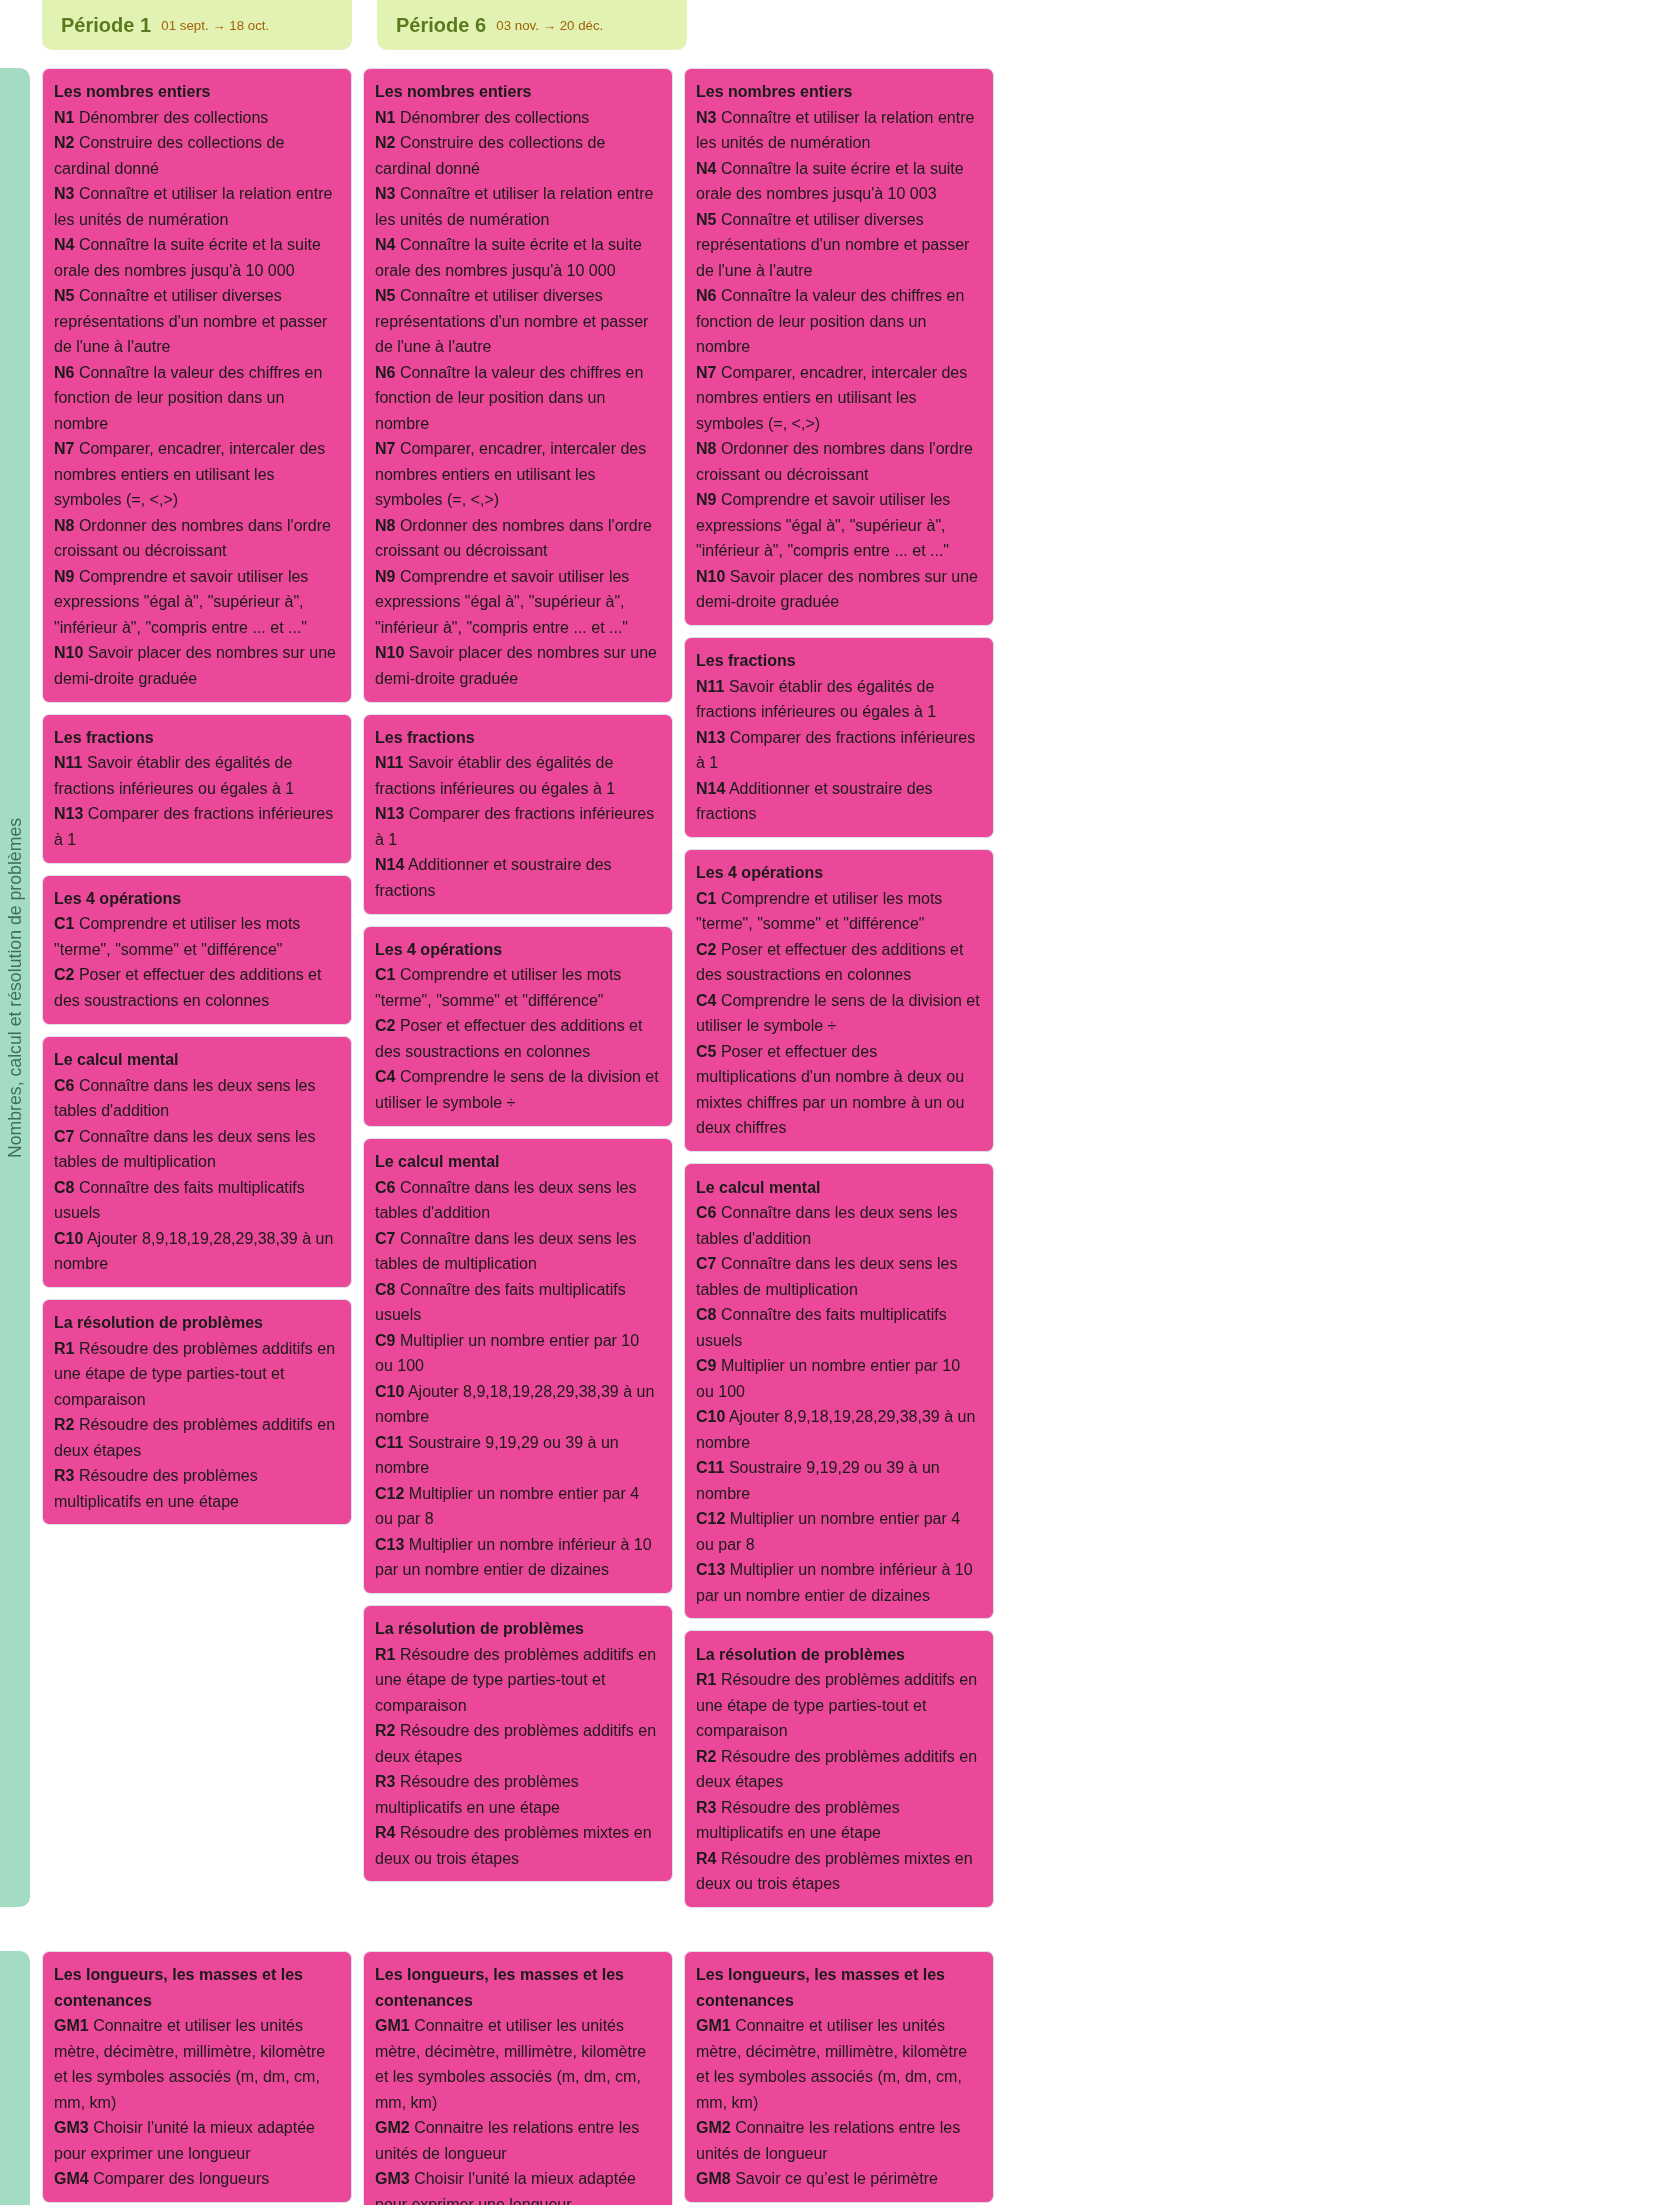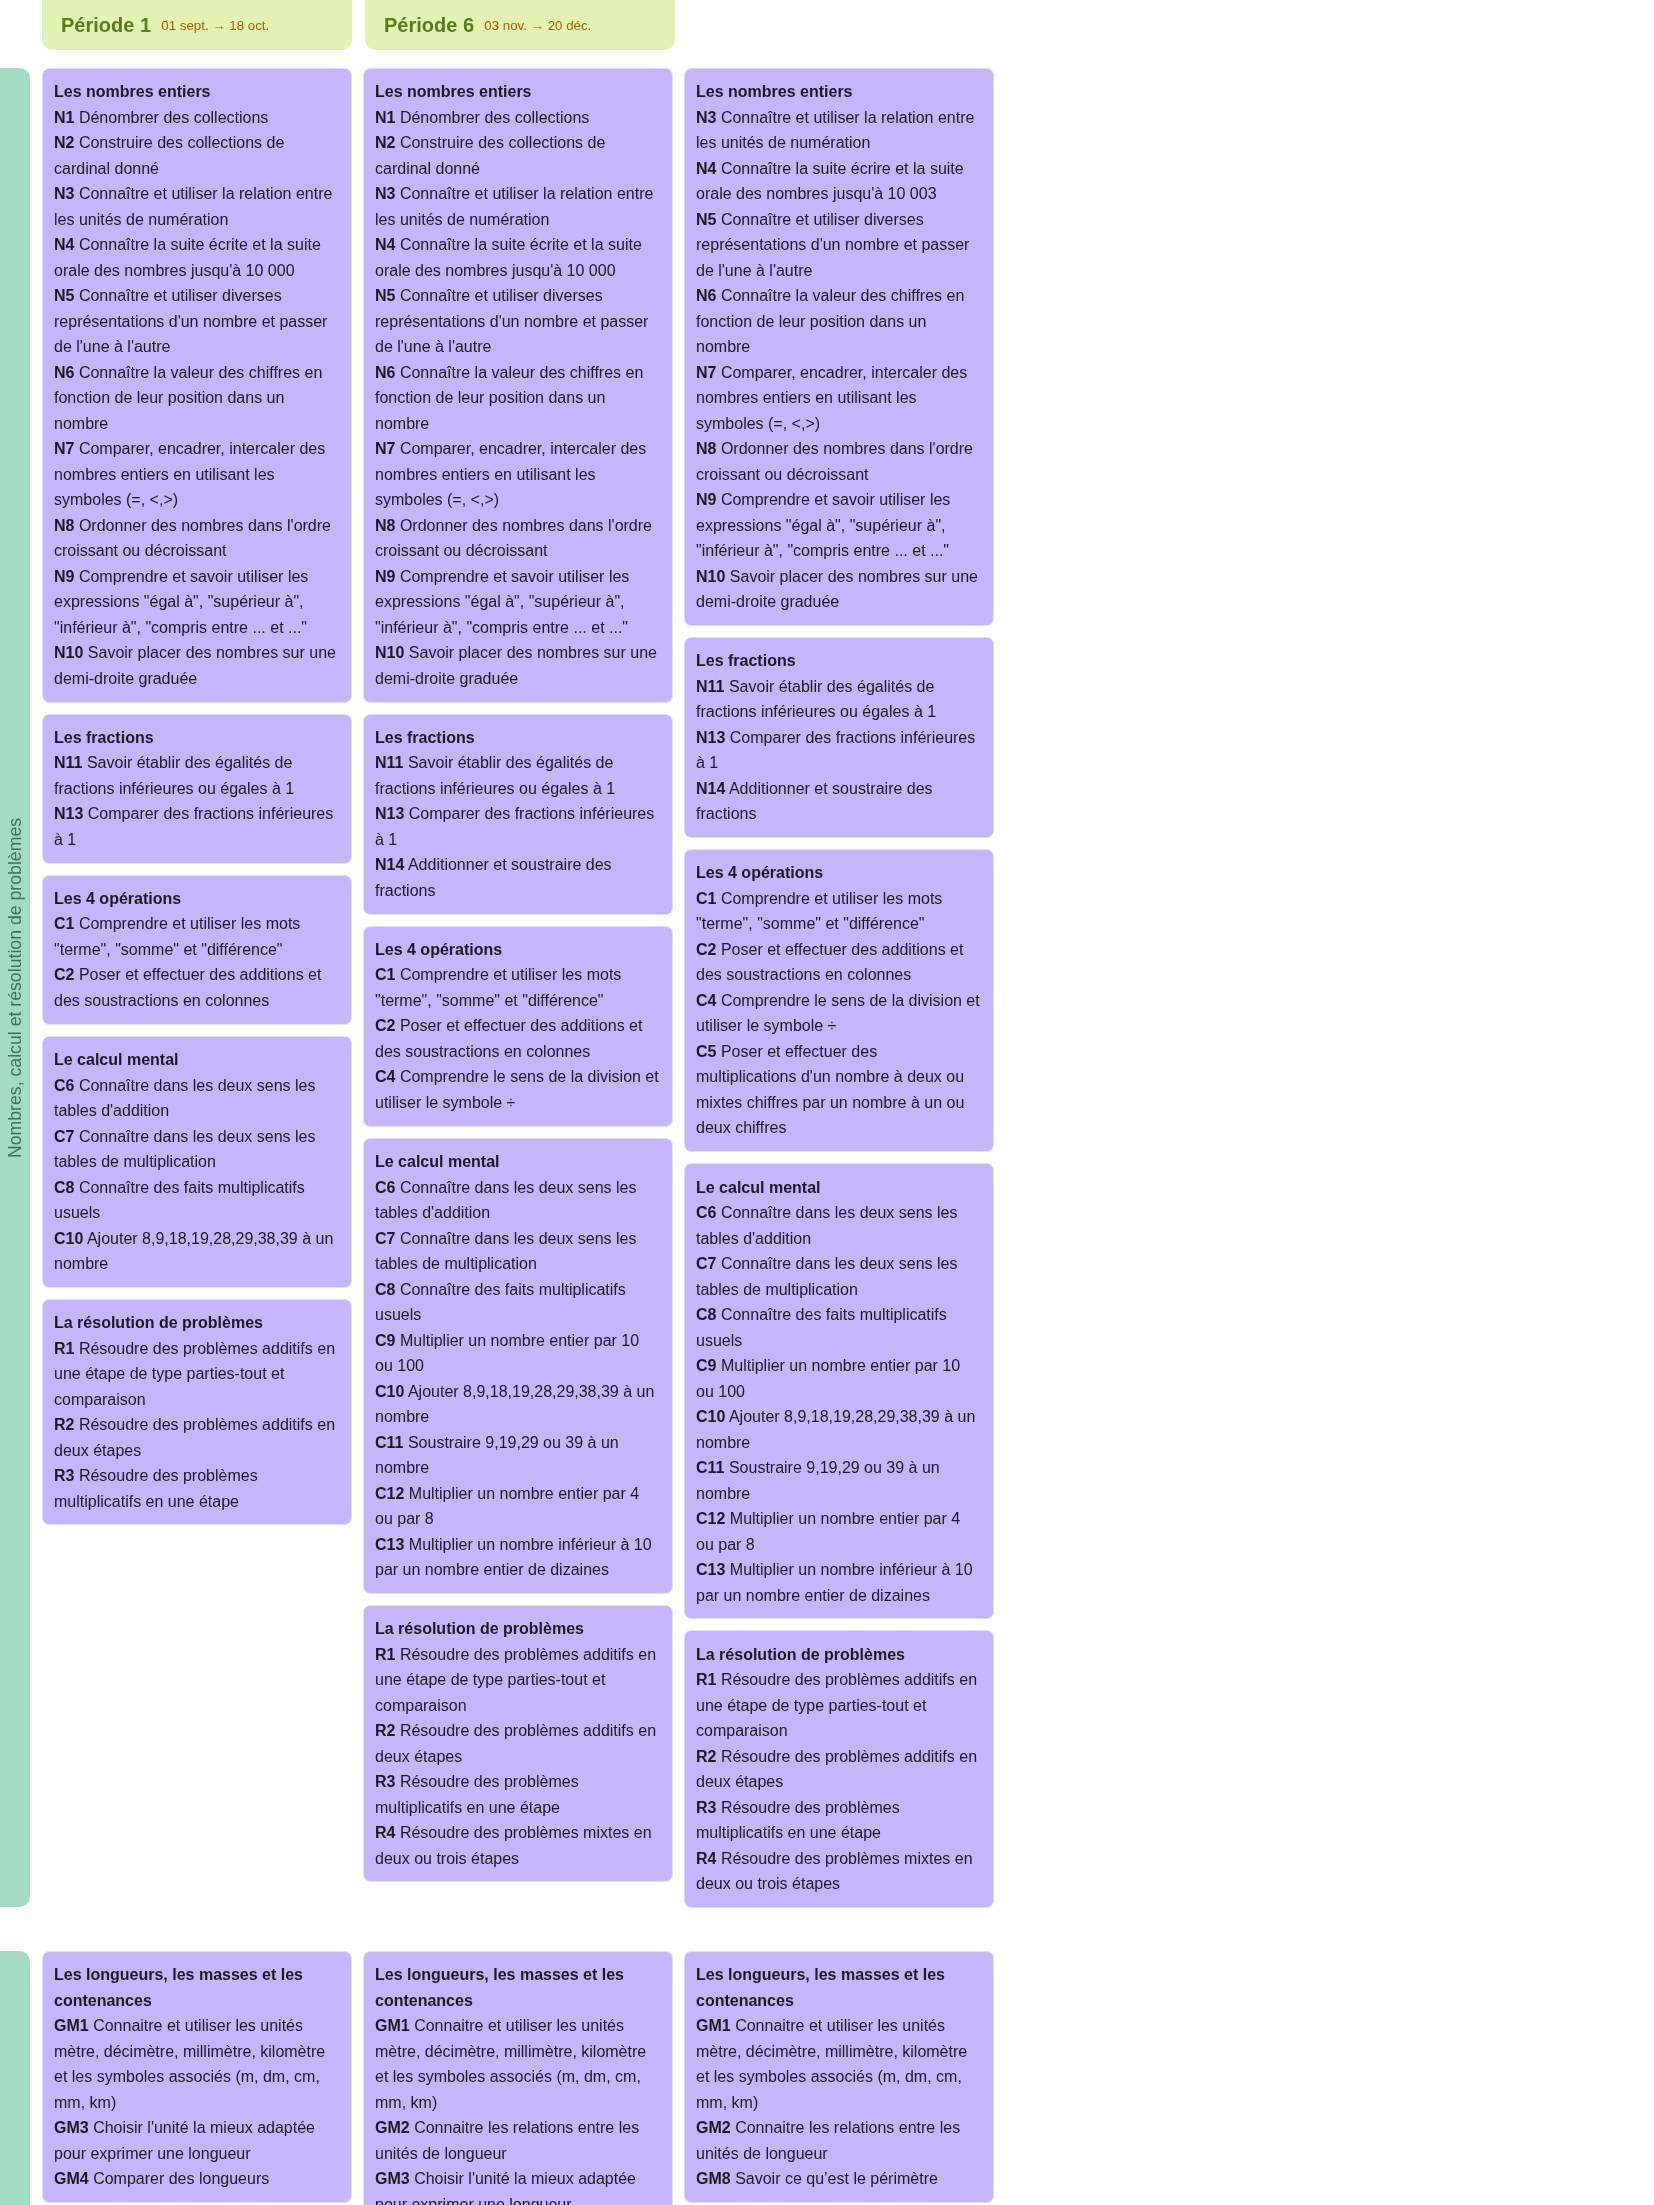--- a/index.html
+++ b/index.html
@@ -1,29 +1,29 @@
 <!DOCTYPE html>
 <html style="font-size:11.8px"><head>
 <meta charset="utf-8">
 <style>
   html, body { margin:0; padding:0; background:#ffffff; }
   body { width:1654px; height:2205px; overflow:hidden; position:relative;
          font-family:"Liberation Sans", "DejaVu Sans", sans-serif; color:#1a1a1a; }
-  .headers { position:absolute; top:0; left:42px; display:flex; gap:13px; }
+  .headers { position:absolute; top:0; left:42px; display:flex; gap:25px; }
   .period-header { width:310px; height:50px; background:#e2f2b2; border-radius:0 0 10.3px 10.3px;
                    box-sizing:border-box; padding:0 19px; display:flex; align-items:center; }
   .period-title { font-weight:bold; font-size:20px; color:#5a7a1e; margin-right:10.3px; }
   .period-dates { font-size:13.3px; color:#a16207; }
   .section { position:absolute; left:0; display:flex; }
   .domain-bar { width:29.5px; background:#a3dcc2; border-radius:0 10.3px 10.3px 0; position:relative; }
   .domain-label { position:absolute; left:50%; top:50%; transform:translate(-50%,-50%) rotate(-90deg);
                   white-space:nowrap; font-size:17.7px; color:#3f6f58; }
   .cols { display:flex; gap:11px; margin-left:12.5px; }
   .col { width:310px; display:flex; flex-direction:column; gap:11px; }
-  .card { border:1.1px solid #dde2ec; border-radius:7.4px; background:#c4b5fd; box-sizing:border-box;
+  .card { border:1.1px solid #dde2ec; border-radius:7.4px; background:#ec4899; box-sizing:border-box;
           padding:10.3px 11px 10.3px 11px; font-size:16px; line-height:25.5px; }
   .card-title { font-weight:bold; }
   .item-code { font-weight:bold; }
 </style>
 </head>
 <body>
 
 <div class="headers">
   <div class="period-header">
     <span class="period-title">Période 1</span>

